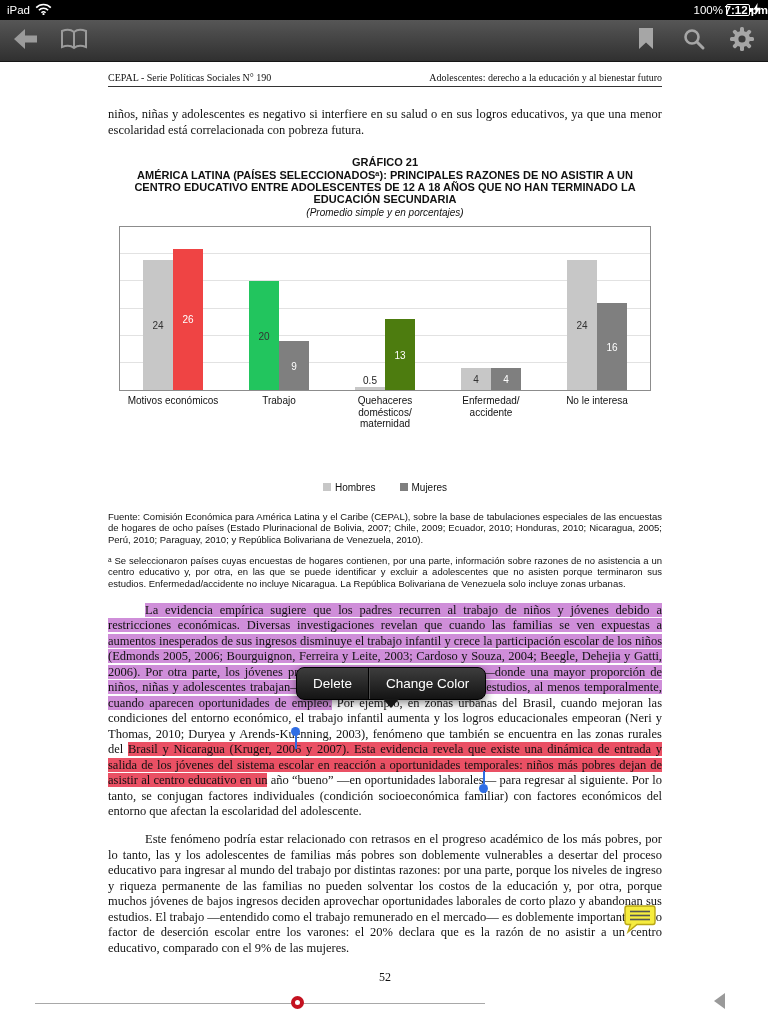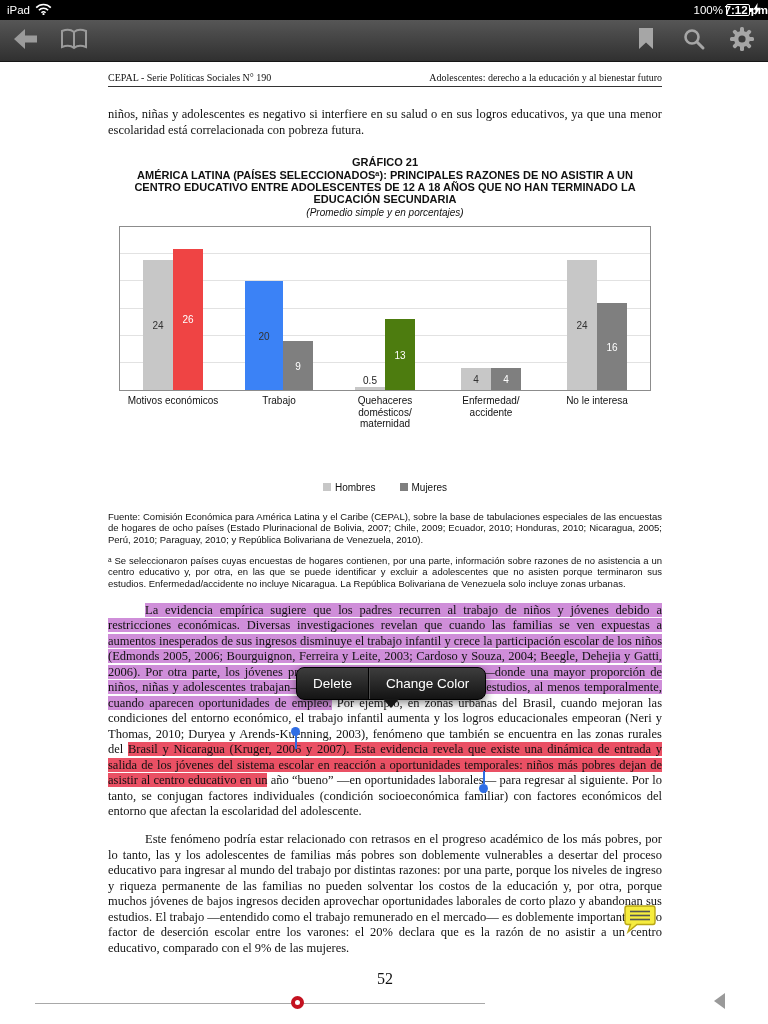--- a/index.html
+++ b/index.html
@@ -50,21 +50,21 @@
 
   .small-note{font-family:"Liberation Sans",sans-serif;font-size:9.5px;line-height:11.6px;text-align:justify;}
   .fuente{margin-top:18px;}
   .footnote{margin-top:9px;}
 
   
   .para2-wrap{position:relative;margin-top:13px;}
   .hl-purple{background:var(--hl-purple,#cf8ed9);}
   .hl-red{background:var(--hl-red,#ea5064);}
   .para-final{margin-top:8px;}
-  .page-num{text-align:center;font-size:16px;margin-top:14px;}
+  .page-num{text-align:center;font-size:12px;margin-top:14px;}
 
   .context-menu{position:absolute;left:188px;top:64px;height:31px;background:linear-gradient(#3d3d3d,#141414);border:1px solid #000;border-radius:8px;display:flex;align-items:center;color:#fff;font-family:"Liberation Sans",sans-serif;font-size:13.5px;box-shadow:0 3px 8px rgba(0,0,0,.45);z-index:5;}
   .cm-item{padding:0 16px;line-height:31px;cursor:pointer;white-space:nowrap;}
   .cm-divider{width:1px;align-self:stretch;background:#000;border-right:1px solid #4d4d4d;}
   .cm-pointer{position:absolute;top:100%;left:50%;transform:translateX(-50%);width:0;height:0;border:8px solid transparent;border-top:9px solid #161616;border-bottom:none;}
 
   .sel-handle{position:absolute;z-index:4;width:9px;display:flex;flex-direction:column;align-items:center;}
   .sh-dot{width:9px;height:9px;border-radius:50%;background:var(--hl-blue,#2f6de4);}
   .sh-stem{width:2px;height:13px;background:var(--hl-blue,#2f6de4);}
   #handle-start{left:183px;top:124px;}
@@ -186,21 +186,21 @@
       <div class="bar-groups">
           <div class="bar-group">
             <div class="bar" style="height: 80%; background: rgb(199, 199, 199);">
               <div class="bar-label" style="color: rgb(51, 51, 51);">24</div>
             </div>
             <div class="bar" style="height: 86.6667%; background: #ef4444;">
               <div class="bar-label" style="color: rgb(255, 255, 255);">26</div>
             </div>
           </div>
           <div class="bar-group">
-            <div class="bar" style="height: 66.6667%; background: #3b82f6; padding-left: 8px;">
+            <div class="bar" style="height: 66.6667%; background: #22c55e;">
               <div class="bar-label" style="color: rgb(51, 51, 51);">20</div>
             </div>
             <div class="bar" style="height: 30%; background: rgb(127, 127, 127);">
               <div class="bar-label" style="color: rgb(255, 255, 255);">9</div>
             </div>
           </div>
           <div class="bar-group">
             <div class="bar" style="height: 1.66667%; background: rgb(199, 199, 199);">
               <div class="bar-label outside">0.5</div>
             </div>

